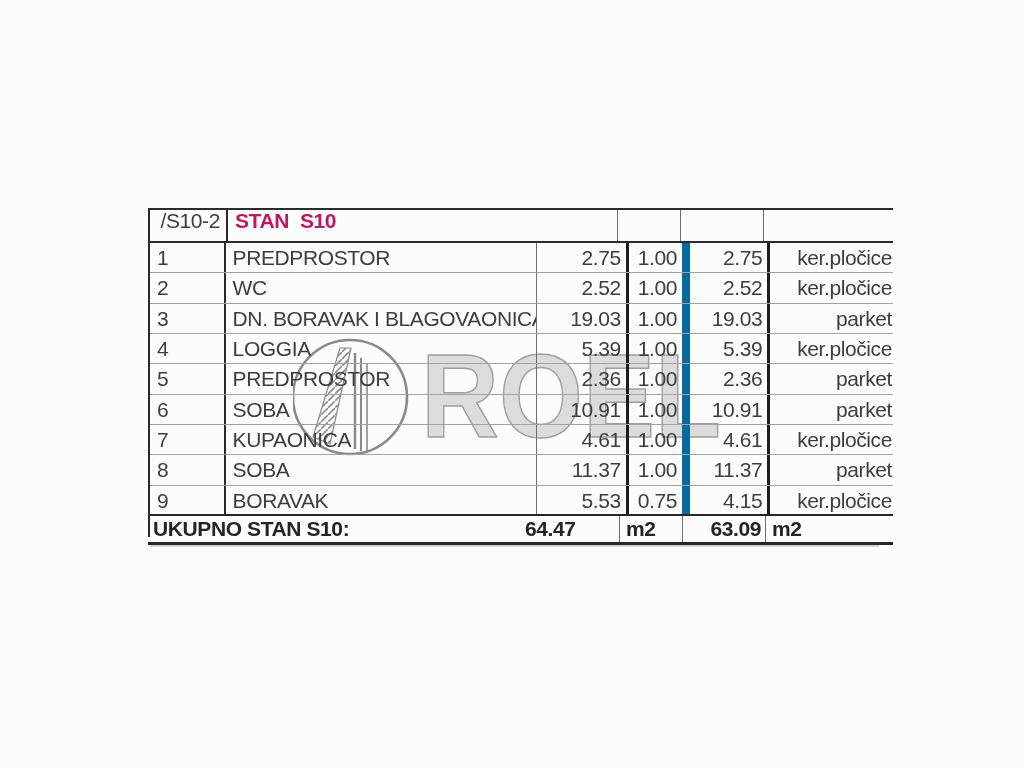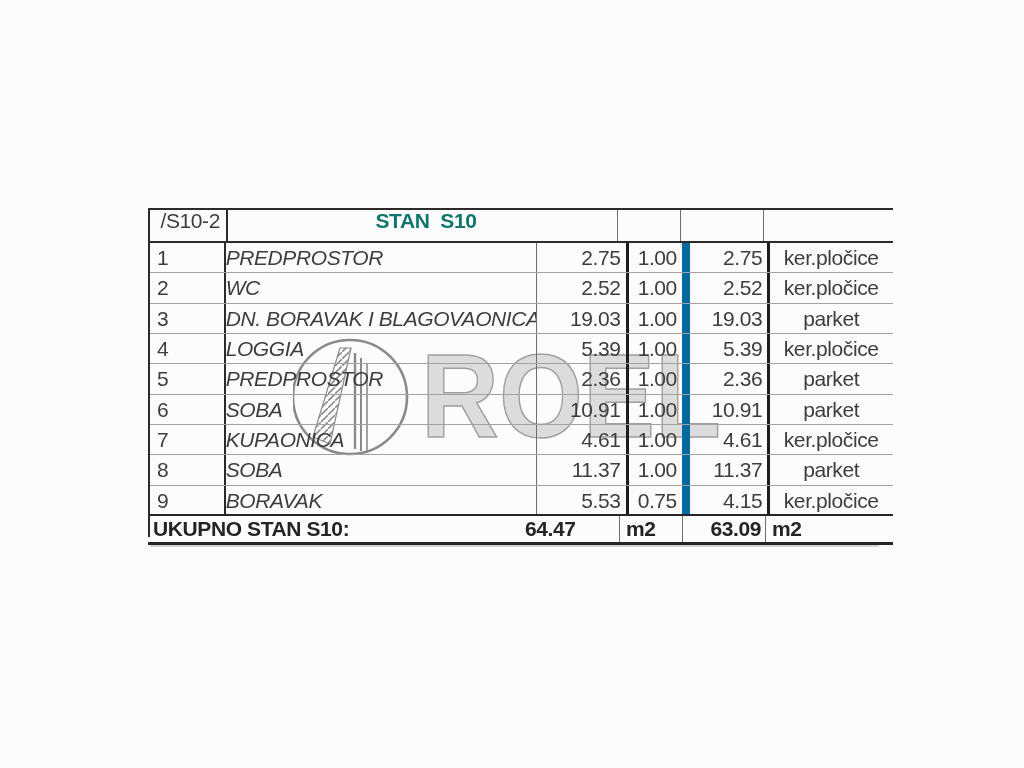--- a/index.html
+++ b/index.html
@@ -32,35 +32,35 @@
     content:"";position:absolute;left:2px;right:14px;bottom:-10px;
     border-top:2px solid #d4d4d4;
   }
 
   .row{display:flex;box-sizing:border-box;}
   .c{box-sizing:border-box;overflow:hidden;white-space:nowrap;}
 
   
   .row.header{height:35px;line-height:25px;border-bottom:2px solid #2b2b2b;}
   .h-ref{width:80px;text-align:right;padding-right:6px;border-right:2px solid #2b2b2b;}
-  .h-title{width:390px;font-weight:bold;color:#0f766e;padding-left:7px;
-           border-right:1px solid #6e6e6e;white-space:pre;text-align:center;}
+  .h-title{width:390px;font-weight:bold;color:#be185d;padding-left:7px;
+           border-right:1px solid #6e6e6e;white-space:pre;}
   .h-b1{width:63px;border-right:1px solid #6e6e6e;}
   .h-b2{width:83px;border-right:1px solid #6e6e6e;}
   .h-b3{width:127px;}
 
   
   .row.body{height:30.33px;line-height:29.5px;border-bottom:1px solid #a2a2a2;}
   .row.body.last{border-bottom:2px solid #262626;}
   .c-no   {width:80px;padding-left:9px;border-right:2px solid #2b2b2b;}
-  .c-name {width:322px;border-right:1px solid #6e6e6e;font-style:italic;}
+  .c-name {width:322px;padding-left:7px;border-right:1px solid #6e6e6e;}
   .c-area {width:95px;text-align:right;padding-right:5px;border-right:3px solid #1d1d1d;}
   .c-coef {width:63px;text-align:right;padding-right:5px;border-right:8px solid #0369a1;}
   .c-red  {width:83px;text-align:right;padding-right:5px;border-right:3px solid #1d1d1d;}
-  .c-floor{width:127px;text-align:center;padding-right:1px;}
+  .c-floor{width:127px;text-align:right;padding-right:1px;}
 
   
   .row.footer{height:29px;line-height:26px;border-bottom:3px solid #262626;
               font-weight:bold;color:#242424;}
   .f-label{width:377px;padding-left:5px;}
   .f-area {width:95px;padding-right:5px;border-right:1px solid #6e6e6e;}
   .f-u1   {width:63px;padding-left:6px;border-right:1px solid #6e6e6e;}
   .f-red  {width:83px;text-align:right;padding-right:4px;border-right:1px solid #6e6e6e;}
   .f-u2   {width:127px;padding-left:6px;}
 </style>

